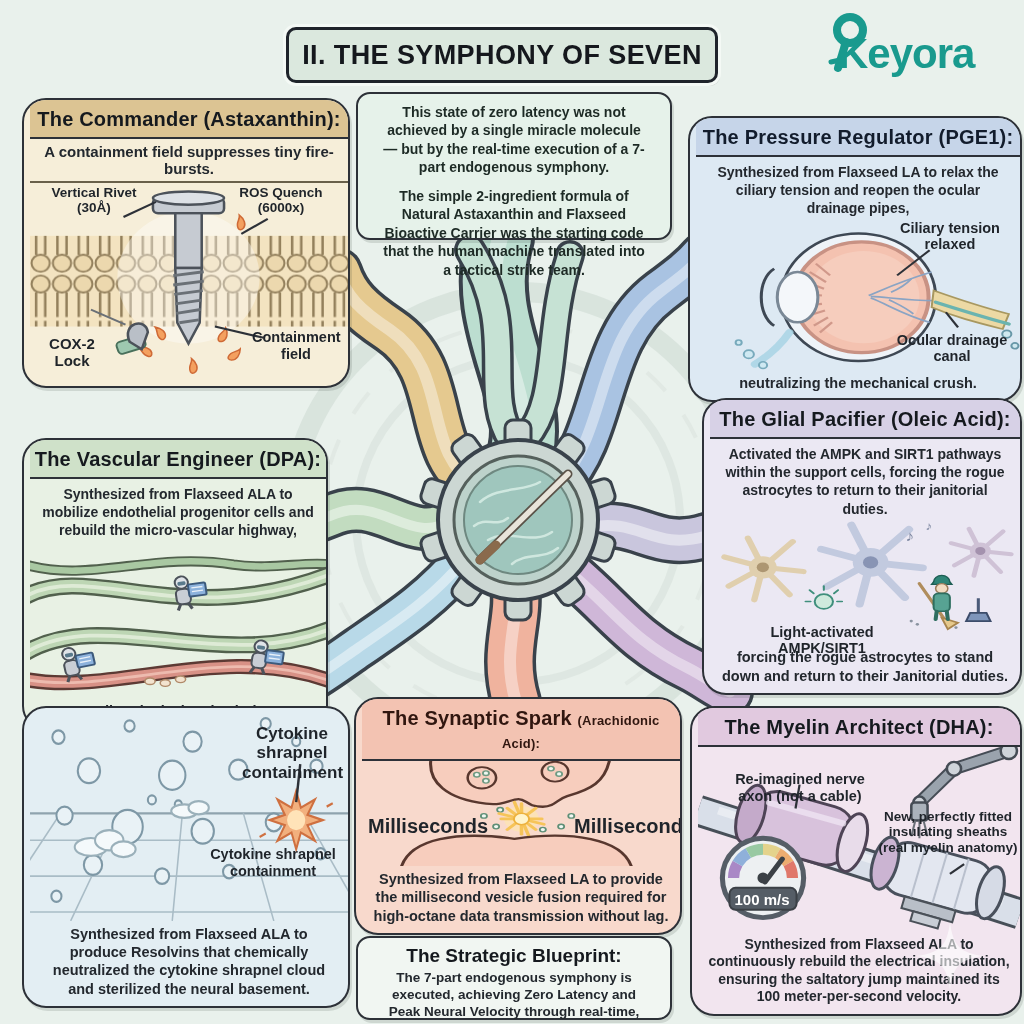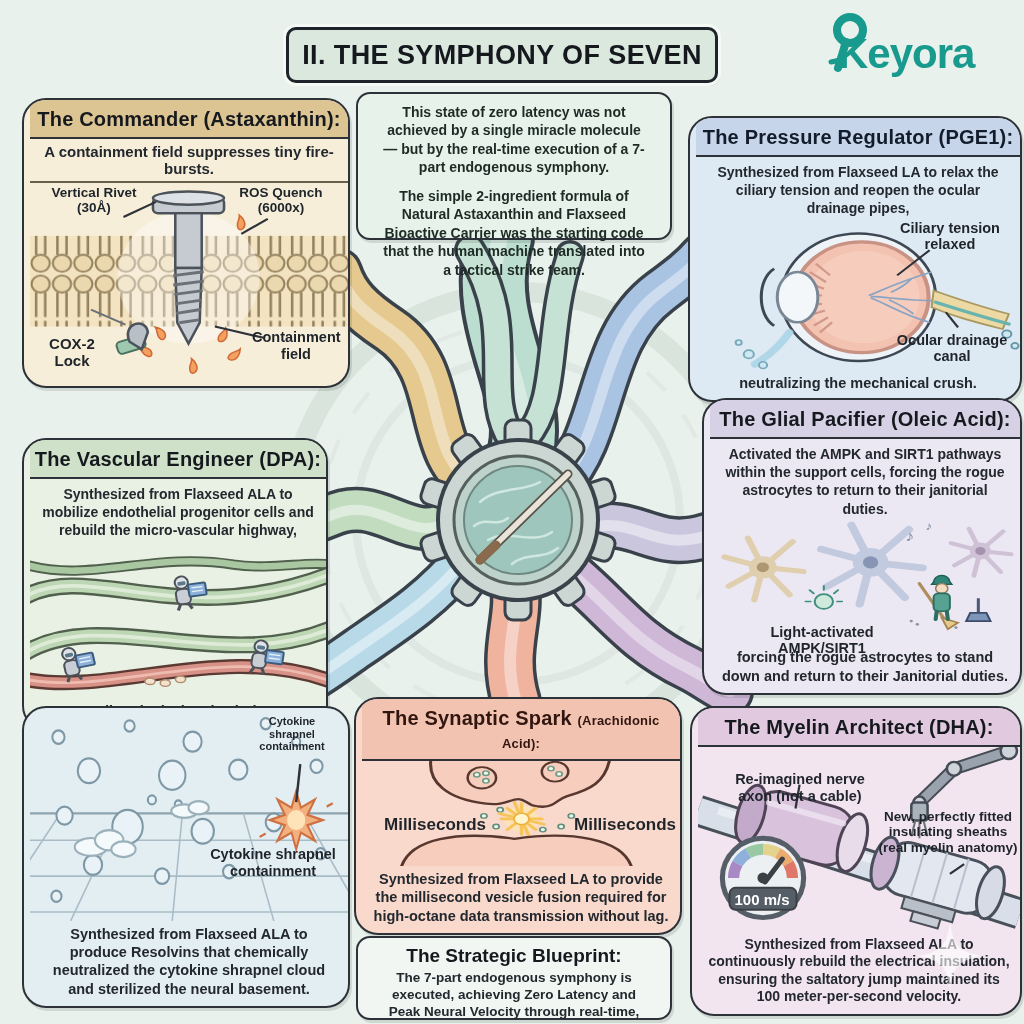--- a/index.html
+++ b/index.html
@@ -45,21 +45,21 @@
   #blueprint-box{position:absolute;left:356px;top:936px;width:316px;height:84px;z-index:2;
     background:var(--blueprintbox,#f1f6f2);border:2.5px solid #2d3138;border-radius:14px;
     box-shadow:2px 3px 0 rgba(45,55,50,.14);
     padding:6px 18px;box-sizing:border-box;text-align:center;}
   #blueprint-box .bp-title{font-size:19px;font-weight:800;color:#15191e;margin:1px 0 2px;}
   #blueprint-box .bp-body{font-size:13.5px;font-weight:700;line-height:1.27;color:#23282e;}
   .commander-sub{font-weight:700;font-size:15px;text-align:center;padding:4px 8px;
     border-bottom:2px solid #69604a;color:#23282e;flex:0 0 auto;}
   .gauge-text{position:absolute;left:31px;top:142px;width:66px;height:22px;z-index:3;
     color:#fff;font-size:15px;font-weight:800;text-align:center;line-height:22px;}
-  .ms-label{font-size:17px;margin-left:16px;}
+  .ms-label{font-size:20px;}
   #sparkle{position:absolute;z-index:4;pointer-events:none;}
 </style>
 </head>
 <body>
 
 <div id="stage">
 
   <svg id="artwork" viewBox="0 0 1024 1024" aria-hidden="true">
     <g>
       <circle cx="518" cy="520" r="228" fill="none" stroke="#ccd8d2" stroke-width="20" opacity="0.55"></circle>
@@ -395,21 +395,21 @@
             <ellipse cx="166" cy="89" rx="10" ry="6"></ellipse>
         </g>
         <g transform="translate(262,100)">
           <polygon points="26,0 11.1,4.6 18.4,18.4 4.6,11.1 0,26 -4.6,11.1 -18.4,18.4 -11.1,4.6 -26,0 -11.1,-4.6 -18.4,-18.4 -4.6,-11.1 0,-26 4.6,-11.1 18.4,-18.4 11.1,-4.6" fill="#f2b07e" stroke="#cf7040" stroke-width="2"></polygon>
           <circle r="9" fill="#ffe3b8"></circle>
           <line x1="30" y1="-12" x2="36" y2="-15" stroke="#cf7040" stroke-width="2"></line>
           <line x1="-30" y1="12" x2="-36" y2="15" stroke="#cf7040" stroke-width="2"></line>
         </g>
         <line x1="266" y1="50" x2="262" y2="84" stroke="#2d3138" stroke-width="2.4"></line>
       </svg>
-      <div class="lbl" style="left:212px;top:7px;width:100px;font-size:11px;">Cytokine
+      <div class="lbl" style="left:212px;top:16px;width:100px;font-size:17px;">Cytokine
 shrapnel
 containment</div>
       <div class="lbl" style="left:176px;top:138px;width:134px;font-size:14.5px;">Cytokine shrapnel
 containment</div>
     </div>
     <div class="pfoot">Synthesized from Flaxseed ALA to produce Resolvins that chemically neutralized the cytokine shrapnel cloud and sterilized the neural basement.</div>
   </div>
 
   <div class="panel" id="p-synaptic" style="left:354px;top:697px;width:318px;height:234px;">
     <div class="phead"><span>The Synaptic Spark</span> <small style="font-size:13px;">(Arachidonic Acid):</small></div>

